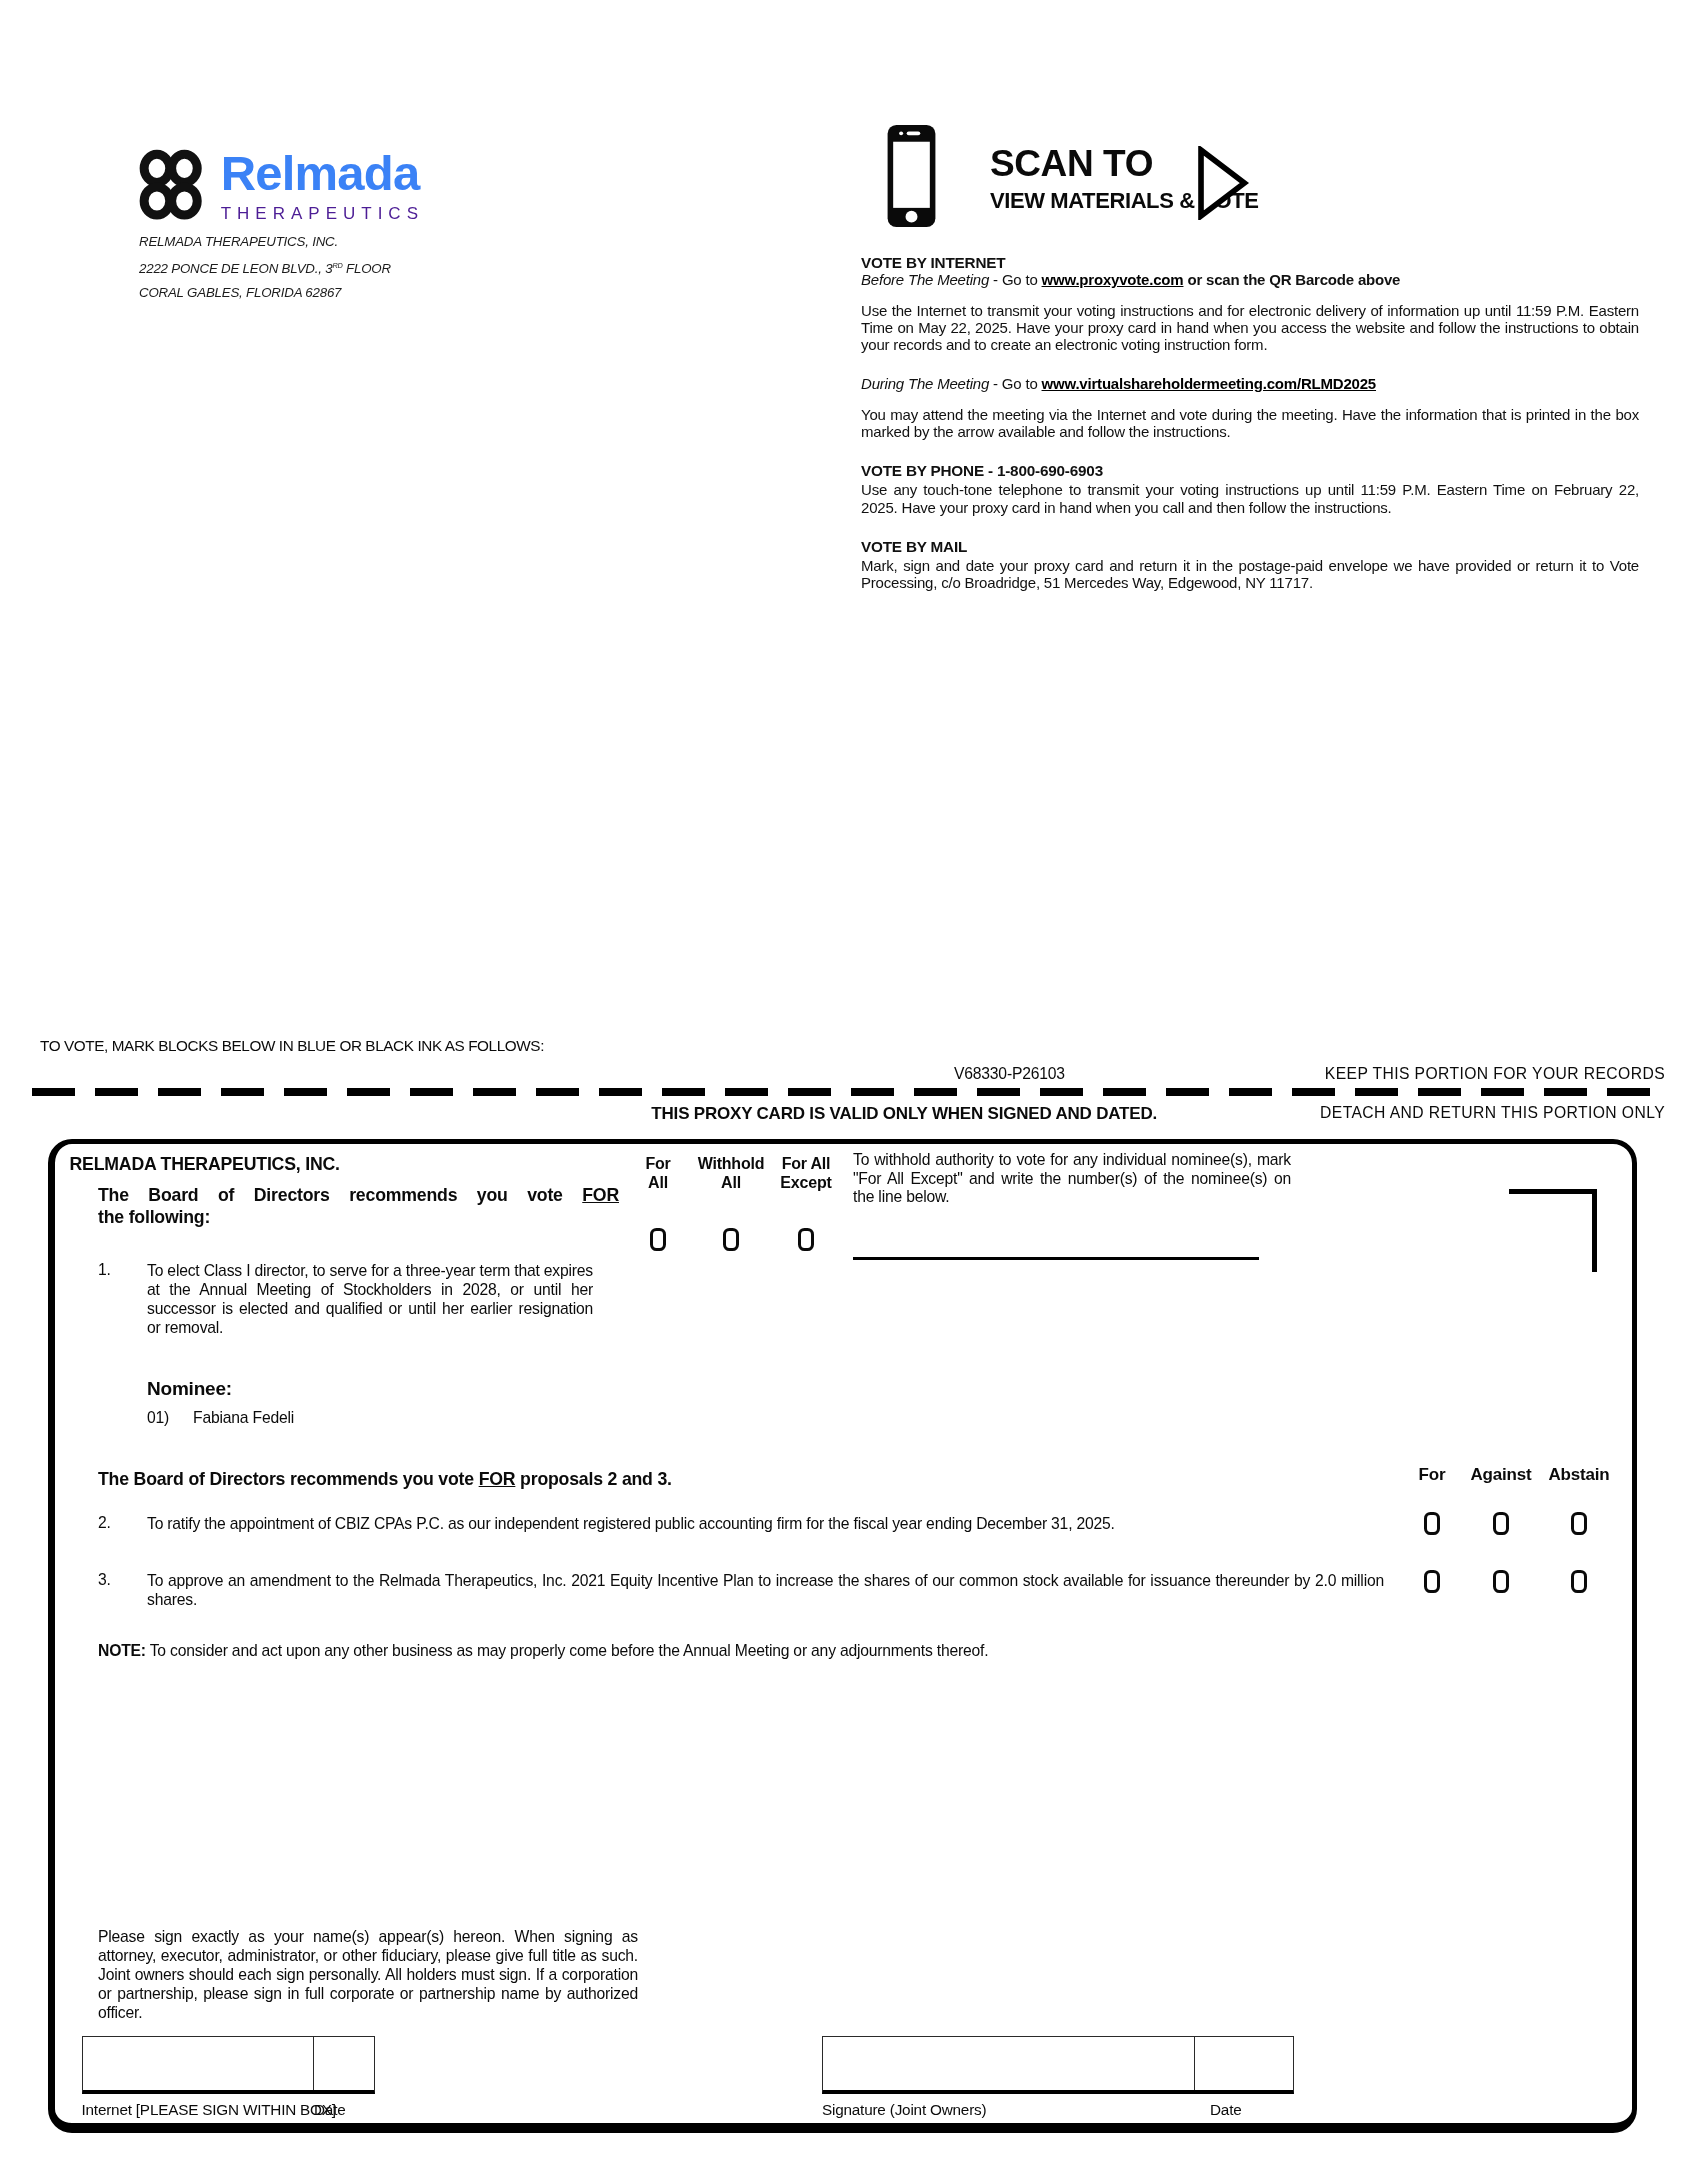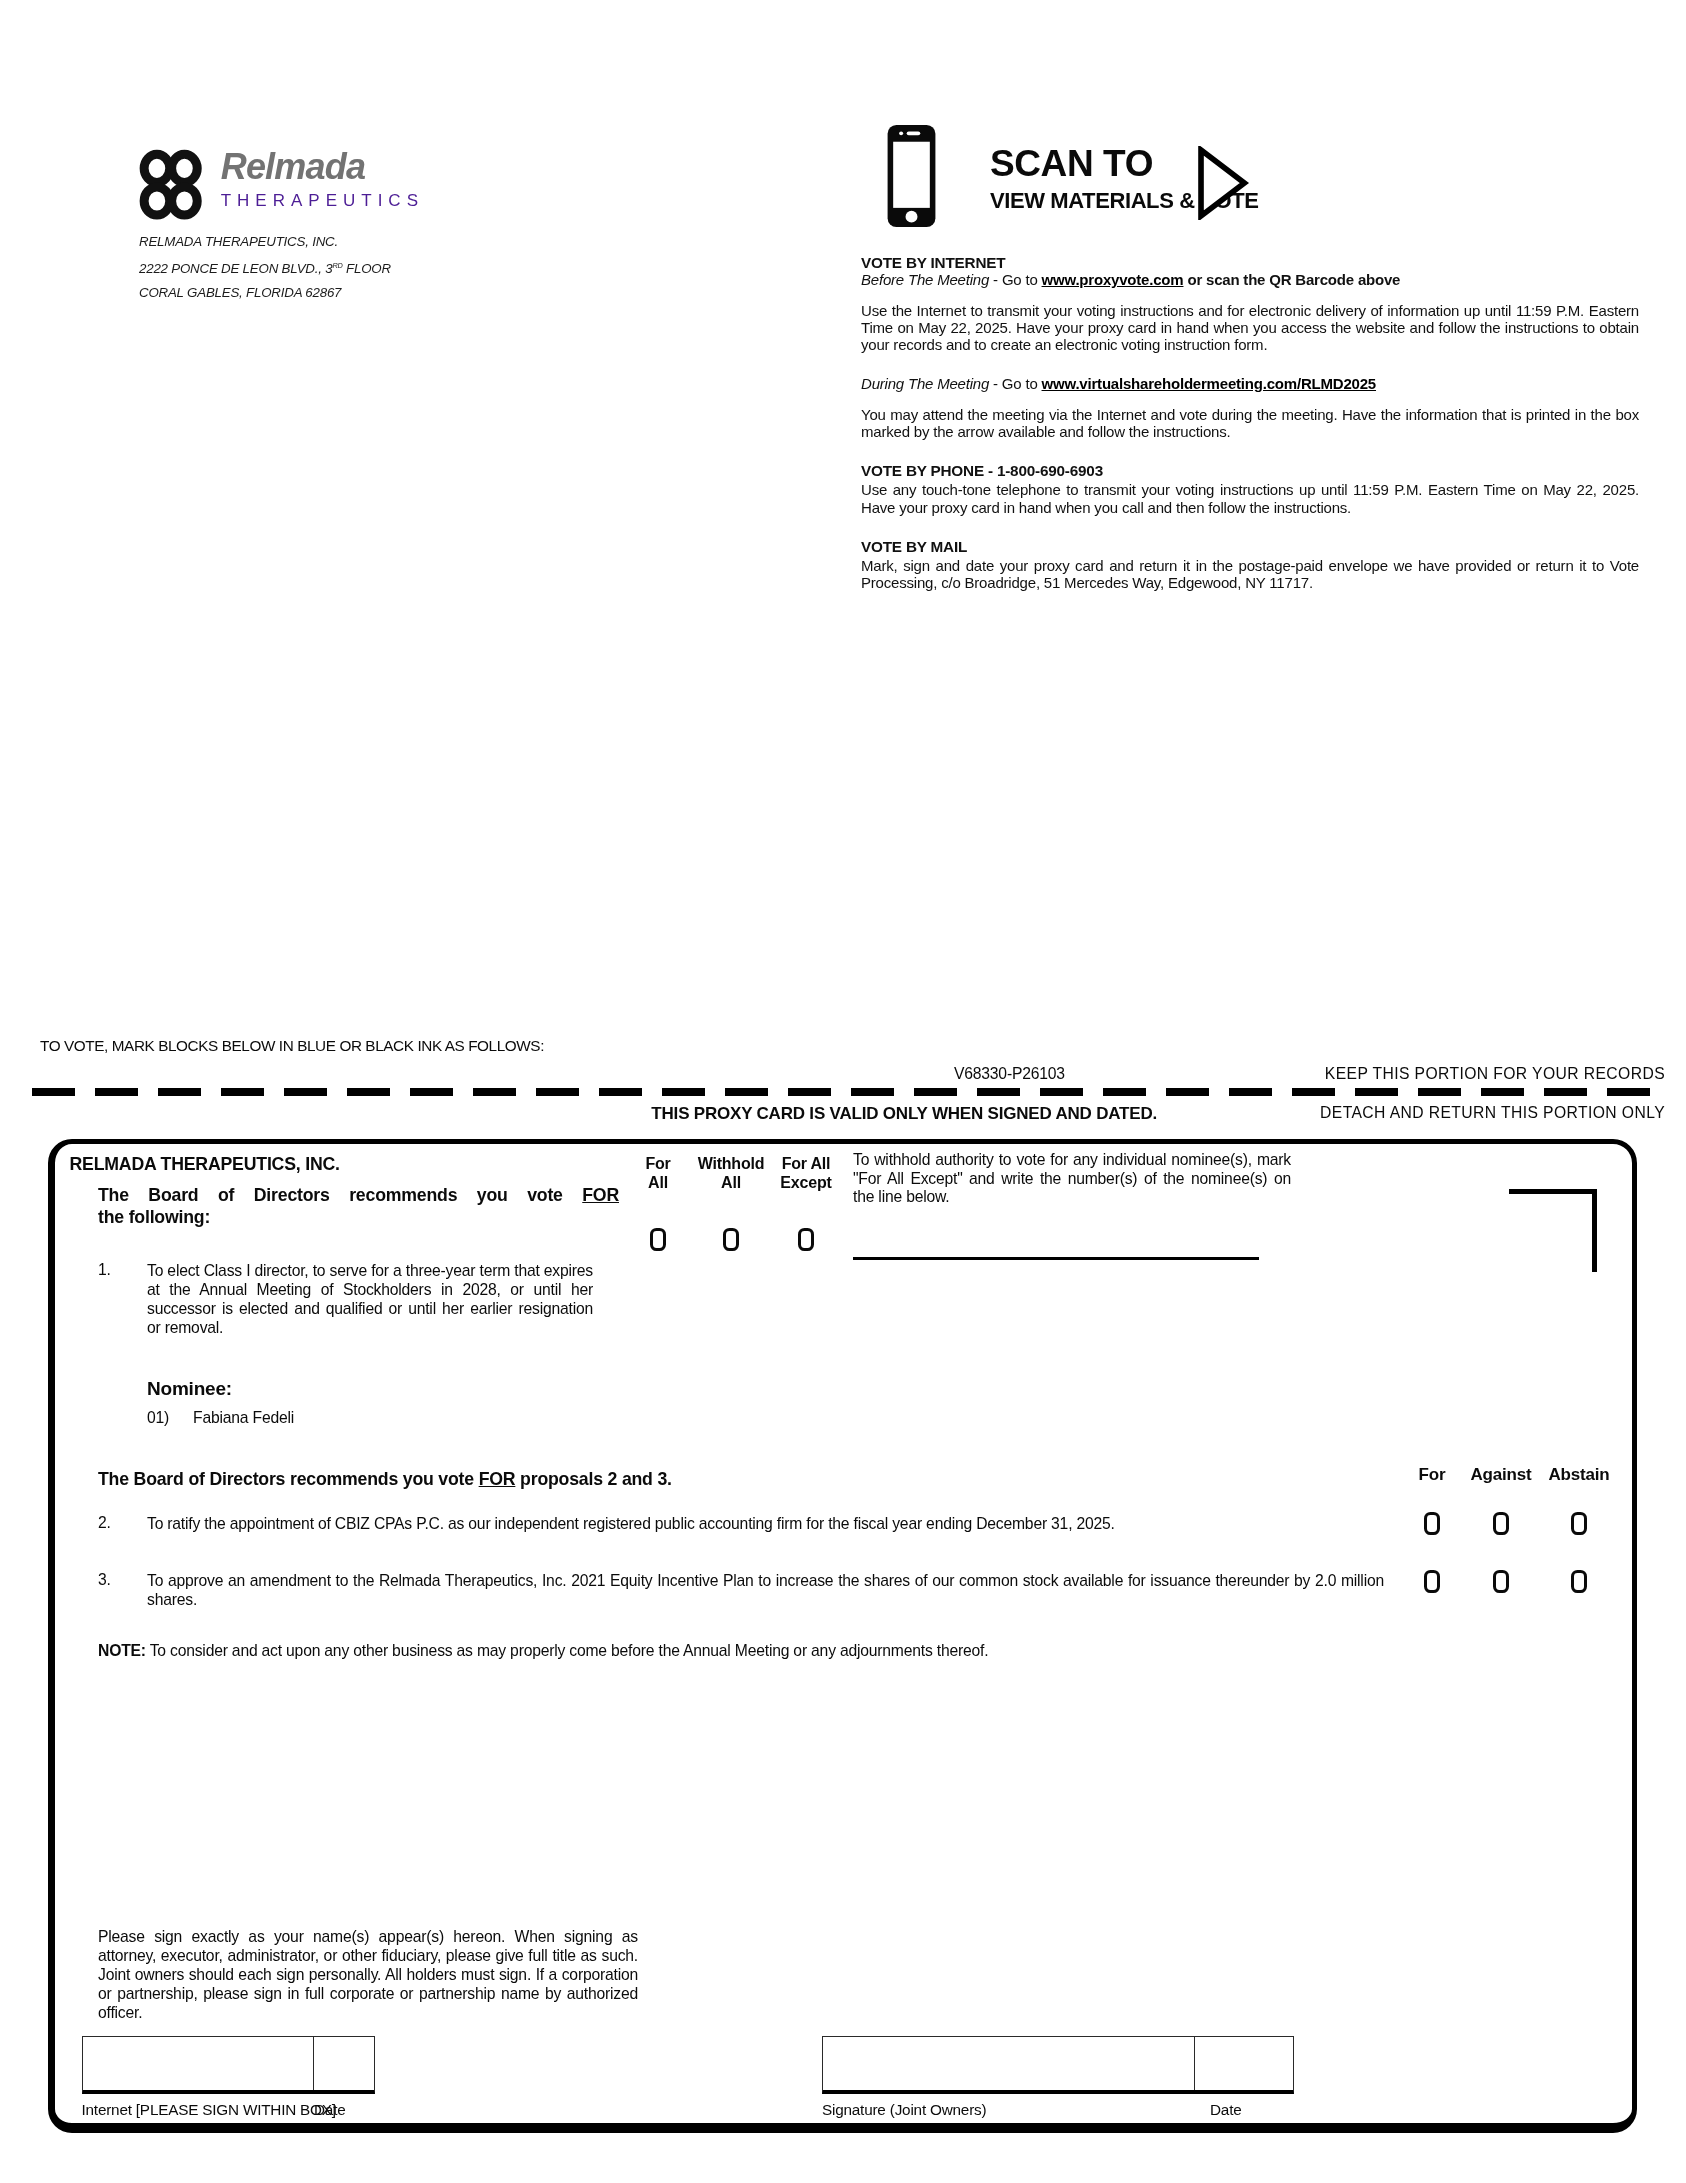--- a/index.html
+++ b/index.html
@@ -2,21 +2,21 @@
 <html style="font-size:13px"><head>
 <meta charset="utf-8">
 <style>
   html,body{margin:0;padding:0;background:#fff;}
   #page{position:relative;width:1687px;height:2183px;background:#fff;color:#0b0b0b;
         font-family:"Liberation Sans","DejaVu Sans",sans-serif;letter-spacing:-0.2px;overflow:hidden;}
   .abs{position:absolute;}
 
   
   .logo-row{position:absolute;left:139px;top:149px;display:flex;align-items:flex-start;gap:17.7px;}
-  .brand{font-size:36px;font-weight:bold;color:#737373;line-height:1.0;letter-spacing:-0.8px;font-style:italic;}
+  .brand{font-size:49px;font-weight:bold;color:#3b82f6;line-height:1.0;letter-spacing:-0.8px;}
   .brand-sub{font-size:17px;color:#4c1d95;letter-spacing:6px;margin-top:5.6px;font-weight:400;}
   .address{position:absolute;left:139px;top:230px;font-style:italic;font-size:13.3px;line-height:24px;color:#1c1c1c;}
   .address sup{font-size:0.55em;}
 
   
   .scan-text{position:absolute;left:990px;top:145px;}
   .scan-title{font-size:37px;font-weight:800;letter-spacing:-0.4px;line-height:1;color:#0a0a0a;}
   .scan-sub{font-size:22px;font-weight:800;letter-spacing:-0.4px;margin-top:6.4px;color:#0a0a0a;}
 
   
@@ -111,21 +111,21 @@
     <polygon points="5,5 59,46 5,87" fill="#fff" stroke="#000" stroke-width="7"></polygon>
   </svg>
 
   <div class="vote-info">
     <div class="vi-h">VOTE BY INTERNET</div>
     <div class="vi-line"><i>Before The Meeting</i><span> - Go to </span><span class="link">www.proxyvote.com</span><b> or scan the QR Barcode above</b></div>
     <p class="vi-p">Use the Internet to transmit your voting instructions and for electronic delivery of information up until 11:59 P.M. Eastern Time on May 22, 2025. Have your proxy card in hand when you access the website and follow the instructions to obtain your records and to create an electronic voting instruction form.</p>
     <div class="vi-line vi-gap"><i>During The Meeting</i><span> - Go to </span><span class="link">www.virtualshareholdermeeting.com/RLMD2025</span></div>
     <p class="vi-p">You may attend the meeting via the Internet and vote during the meeting. Have the information that is printed in the box marked by the arrow available and follow the instructions.</p>
     <div class="vi-h vi-gap">VOTE BY PHONE - 1-800-690-6903</div>
-    <p class="vi-p vi-p0">Use any touch-tone telephone to transmit your voting instructions up until 11:59 P.M. Eastern Time on May 22, 2025. Have your proxy card in hand when you call and then follow the instructions.</p>
+    <p class="vi-p vi-p0">Use any touch-tone telephone to transmit your voting instructions up until 11:59 P.M. Eastern Time on February 22, 2025. Have your proxy card in hand when you call and then follow the instructions.</p>
     <div class="vi-h vi-gap">VOTE BY MAIL</div>
     <p class="vi-p vi-p0">Mark, sign and date your proxy card and return it in the postage-paid envelope we have provided or return it to Vote Processing, c/o Broadridge, 51 Mercedes Way, Edgewood, NY 11717.</p>
   </div>
 
   <div class="mark-instr">TO VOTE, MARK BLOCKS BELOW IN BLUE OR BLACK INK AS FOLLOWS:</div>
   <div class="control-num">V68330-P26103</div>
   <div class="keep-note">KEEP THIS PORTION FOR YOUR RECORDS</div>
   <div class="dash-line"></div>
   <div class="valid-note">THIS PROXY CARD IS VALID ONLY WHEN SIGNED AND DATED.</div>
   <div class="detach-note">DETACH AND RETURN THIS PORTION ONLY</div>

